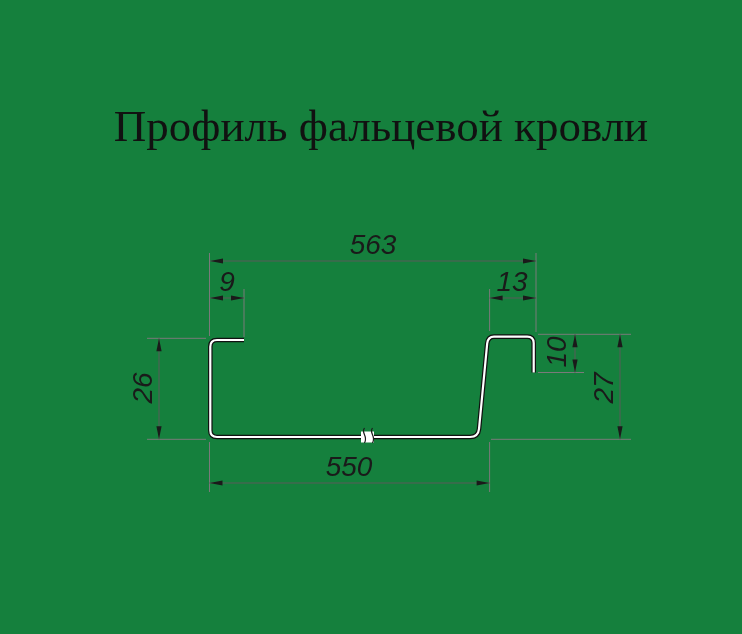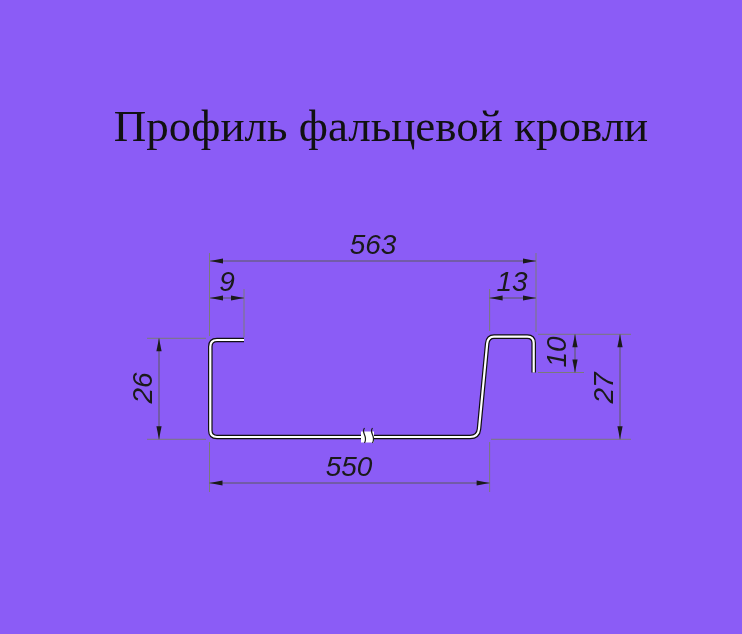--- a/index.html
+++ b/index.html
@@ -4,21 +4,21 @@
 <style>
   html, body {
     margin: 0;
     padding: 0;
     background: #ffffff;
   }
   .page {
     position: relative;
     width: 742px;
     height: 634px;
-    background: #8b5cf6;
+    background: #15803d;
     overflow: hidden;
     font-family: "Liberation Sans", sans-serif;
   }
   svg { display: block; }
   .title-text {
     font-family: "Liberation Serif", "DejaVu Serif", serif;
     font-size: 45px;
     fill: #111111;
   }
   .dim-text {

